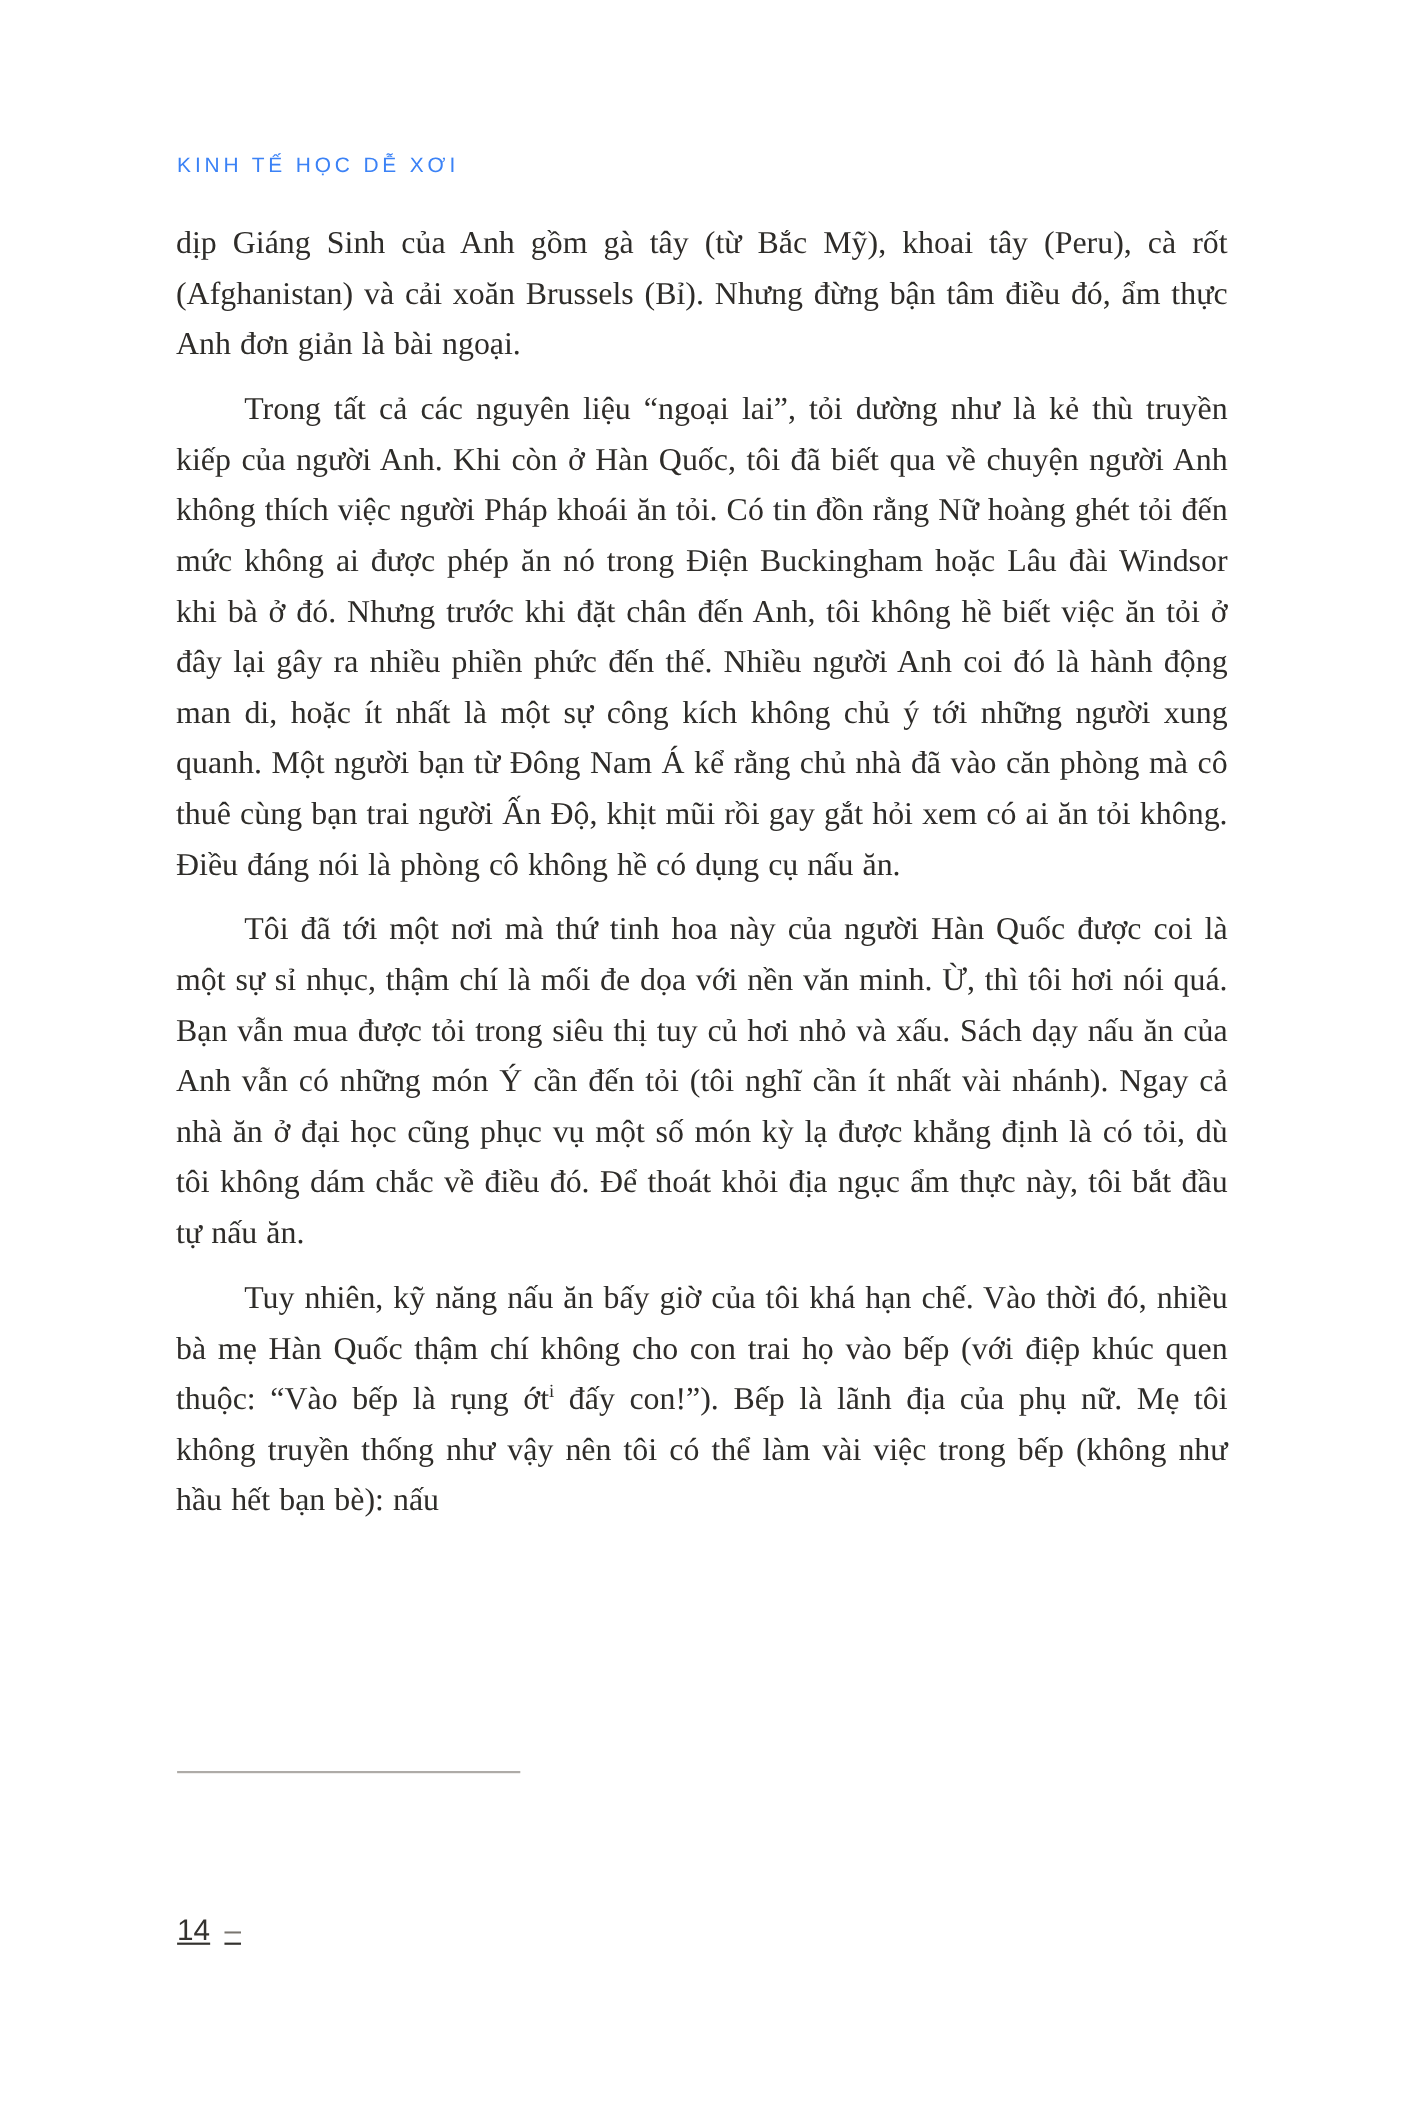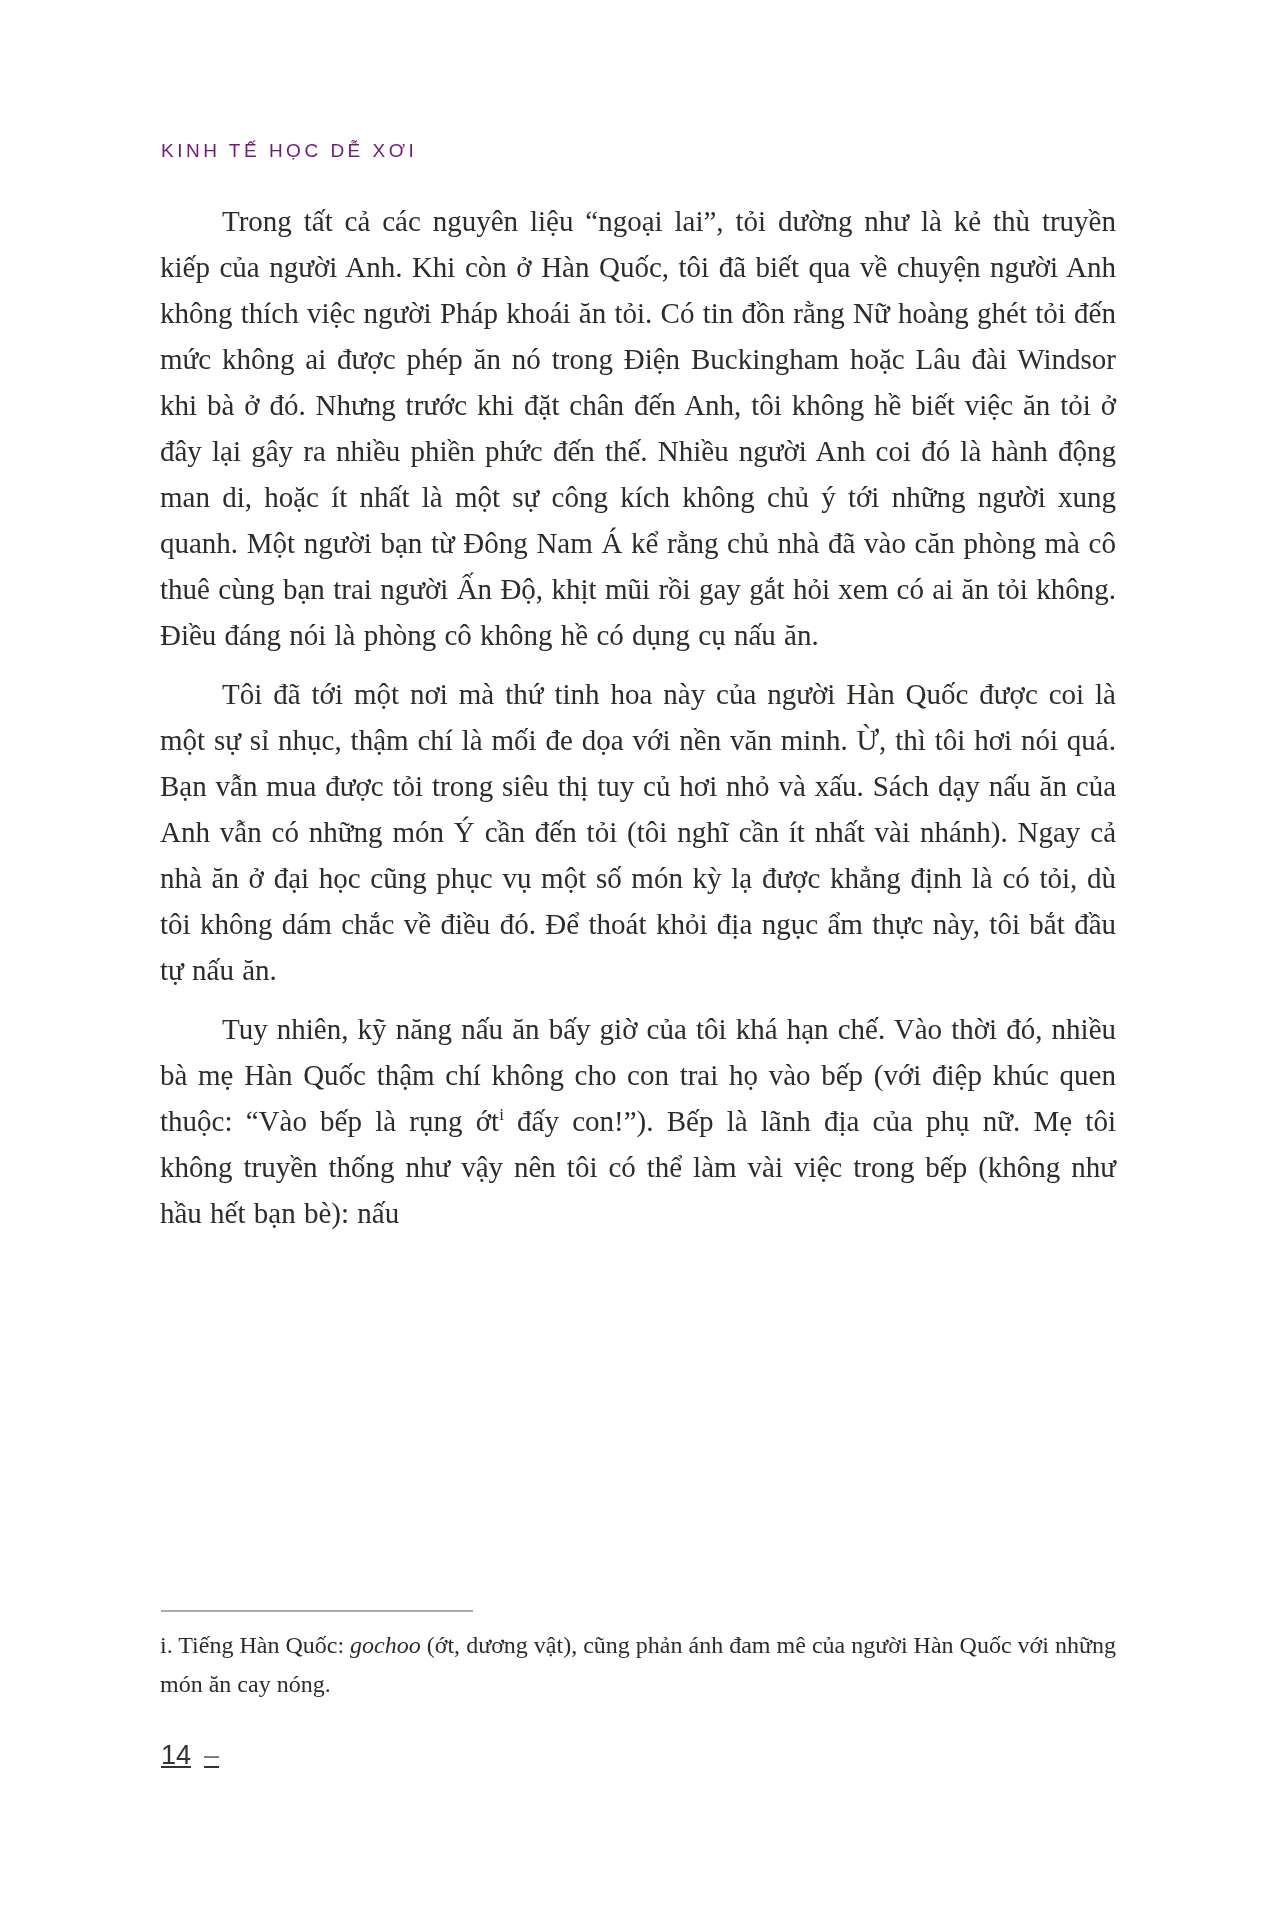--- a/index.html
+++ b/index.html
@@ -12,21 +12,21 @@
     overflow: hidden;
     font-family: "Liberation Serif", "DejaVu Serif", serif;
   }
   .running-header {
     position: absolute;
     top: 140px;
     left: 161px;
     font-family: "Liberation Sans", sans-serif;
     font-size: 19px;
     letter-spacing: 3.5px;
-    color: #701a75;
+    color: #3b82f6;
     white-space: nowrap;
   }
   .body-text {
     position: absolute;
     top: 198px;
     left: 160px;
     width: 956px;
   }
   .para {
     margin: 0 0 13px 0;
@@ -77,24 +77,24 @@
   }
 </style>
 </head>
 <body>
 
 <div class="page">
 
   <div class="running-header">KINH TẾ HỌC DỄ XƠI</div>
 
   <div class="body-text">
+    <p class="para no-indent">dịp Giáng Sinh của Anh gồm gà tây (từ Bắc Mỹ), khoai tây (Peru), cà rốt (Afghanistan) và cải xoăn Brussels (Bỉ). Nhưng đừng bận tâm điều đó, ẩm thực Anh đơn giản là bài ngoại.</p>
     <p class="para">Trong tất cả các nguyên liệu “ngoại lai”, tỏi dường như là kẻ thù truyền kiếp của người Anh. Khi còn ở Hàn Quốc, tôi đã biết qua về chuyện người Anh không thích việc người Pháp khoái ăn tỏi. Có tin đồn rằng Nữ hoàng ghét tỏi đến mức không ai được phép ăn nó trong Điện Buckingham hoặc Lâu đài Windsor khi bà ở đó. Nhưng trước khi đặt chân đến Anh, tôi không hề biết việc ăn tỏi ở đây lại gây ra nhiều phiền phức đến thế. Nhiều người Anh coi đó là hành động man di, hoặc ít nhất là một sự công kích không chủ ý tới những người xung quanh. Một người bạn từ Đông Nam Á kể rằng chủ nhà đã vào căn phòng mà cô thuê cùng bạn trai người Ấn Độ, khịt mũi rồi gay gắt hỏi xem có ai ăn tỏi không. Điều đáng nói là phòng cô không hề có dụng cụ nấu ăn.</p>
     <p class="para">Tôi đã tới một nơi mà thứ tinh hoa này của người Hàn Quốc được coi là một sự sỉ nhục, thậm chí là mối đe dọa với nền văn minh. Ừ, thì tôi hơi nói quá. Bạn vẫn mua được tỏi trong siêu thị tuy củ hơi nhỏ và xấu. Sách dạy nấu ăn của Anh vẫn có những món Ý cần đến tỏi (tôi nghĩ cần ít nhất vài nhánh). Ngay cả nhà ăn ở đại học cũng phục vụ một số món kỳ lạ được khẳng định là có tỏi, dù tôi không dám chắc về điều đó. Để thoát khỏi địa ngục ẩm thực này, tôi bắt đầu tự nấu ăn.</p>
     <p class="para"><span>Tuy nhiên, kỹ năng nấu ăn bấy giờ của tôi khá hạn chế. Vào thời đó, nhiều bà mẹ Hàn Quốc thậm chí không cho con trai họ vào bếp (với điệp khúc quen thuộc: “Vào bếp là rụng ớt</span><sup class="fn-ref">i</sup><span> đấy con!”). Bếp là lãnh địa của phụ nữ. Mẹ tôi không truyền thống như vậy nên tôi có thể làm vài việc trong bếp (không như hầu hết bạn bè): nấu</span></p>
   </div>
 
   <div class="footnote-rule"></div>
 
-  <div class="footnote"><span>i. Tiếng Hàn Quốc: </span><span class="term">gochoo</span><span> (ớt, dương vật), cũng phản ánh đam mê của người Hàn Quốc với những món ăn cay nóng.</span></div>
 
   <div class="page-number"><span>14</span><span class="dash">–</span></div>
 
 </div>
 
 </body></html>

